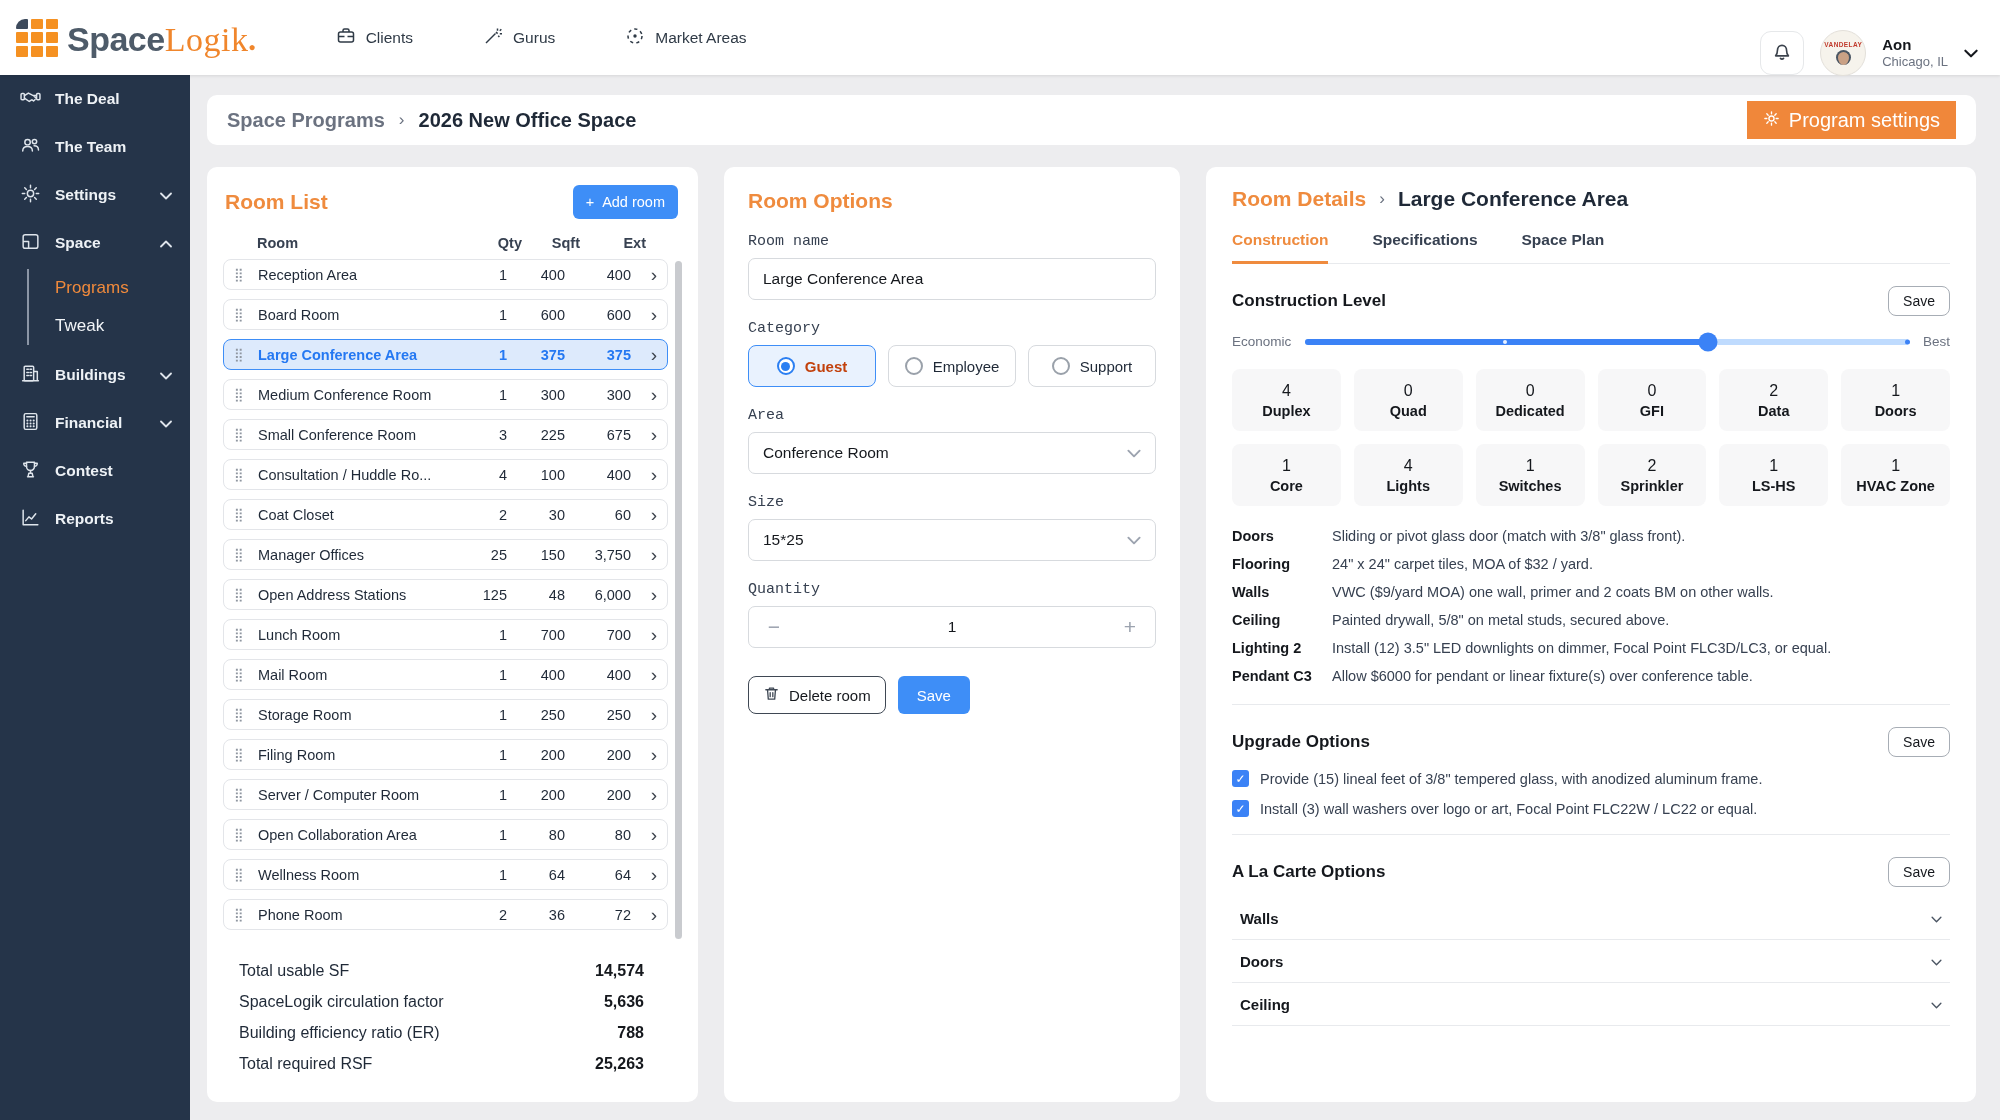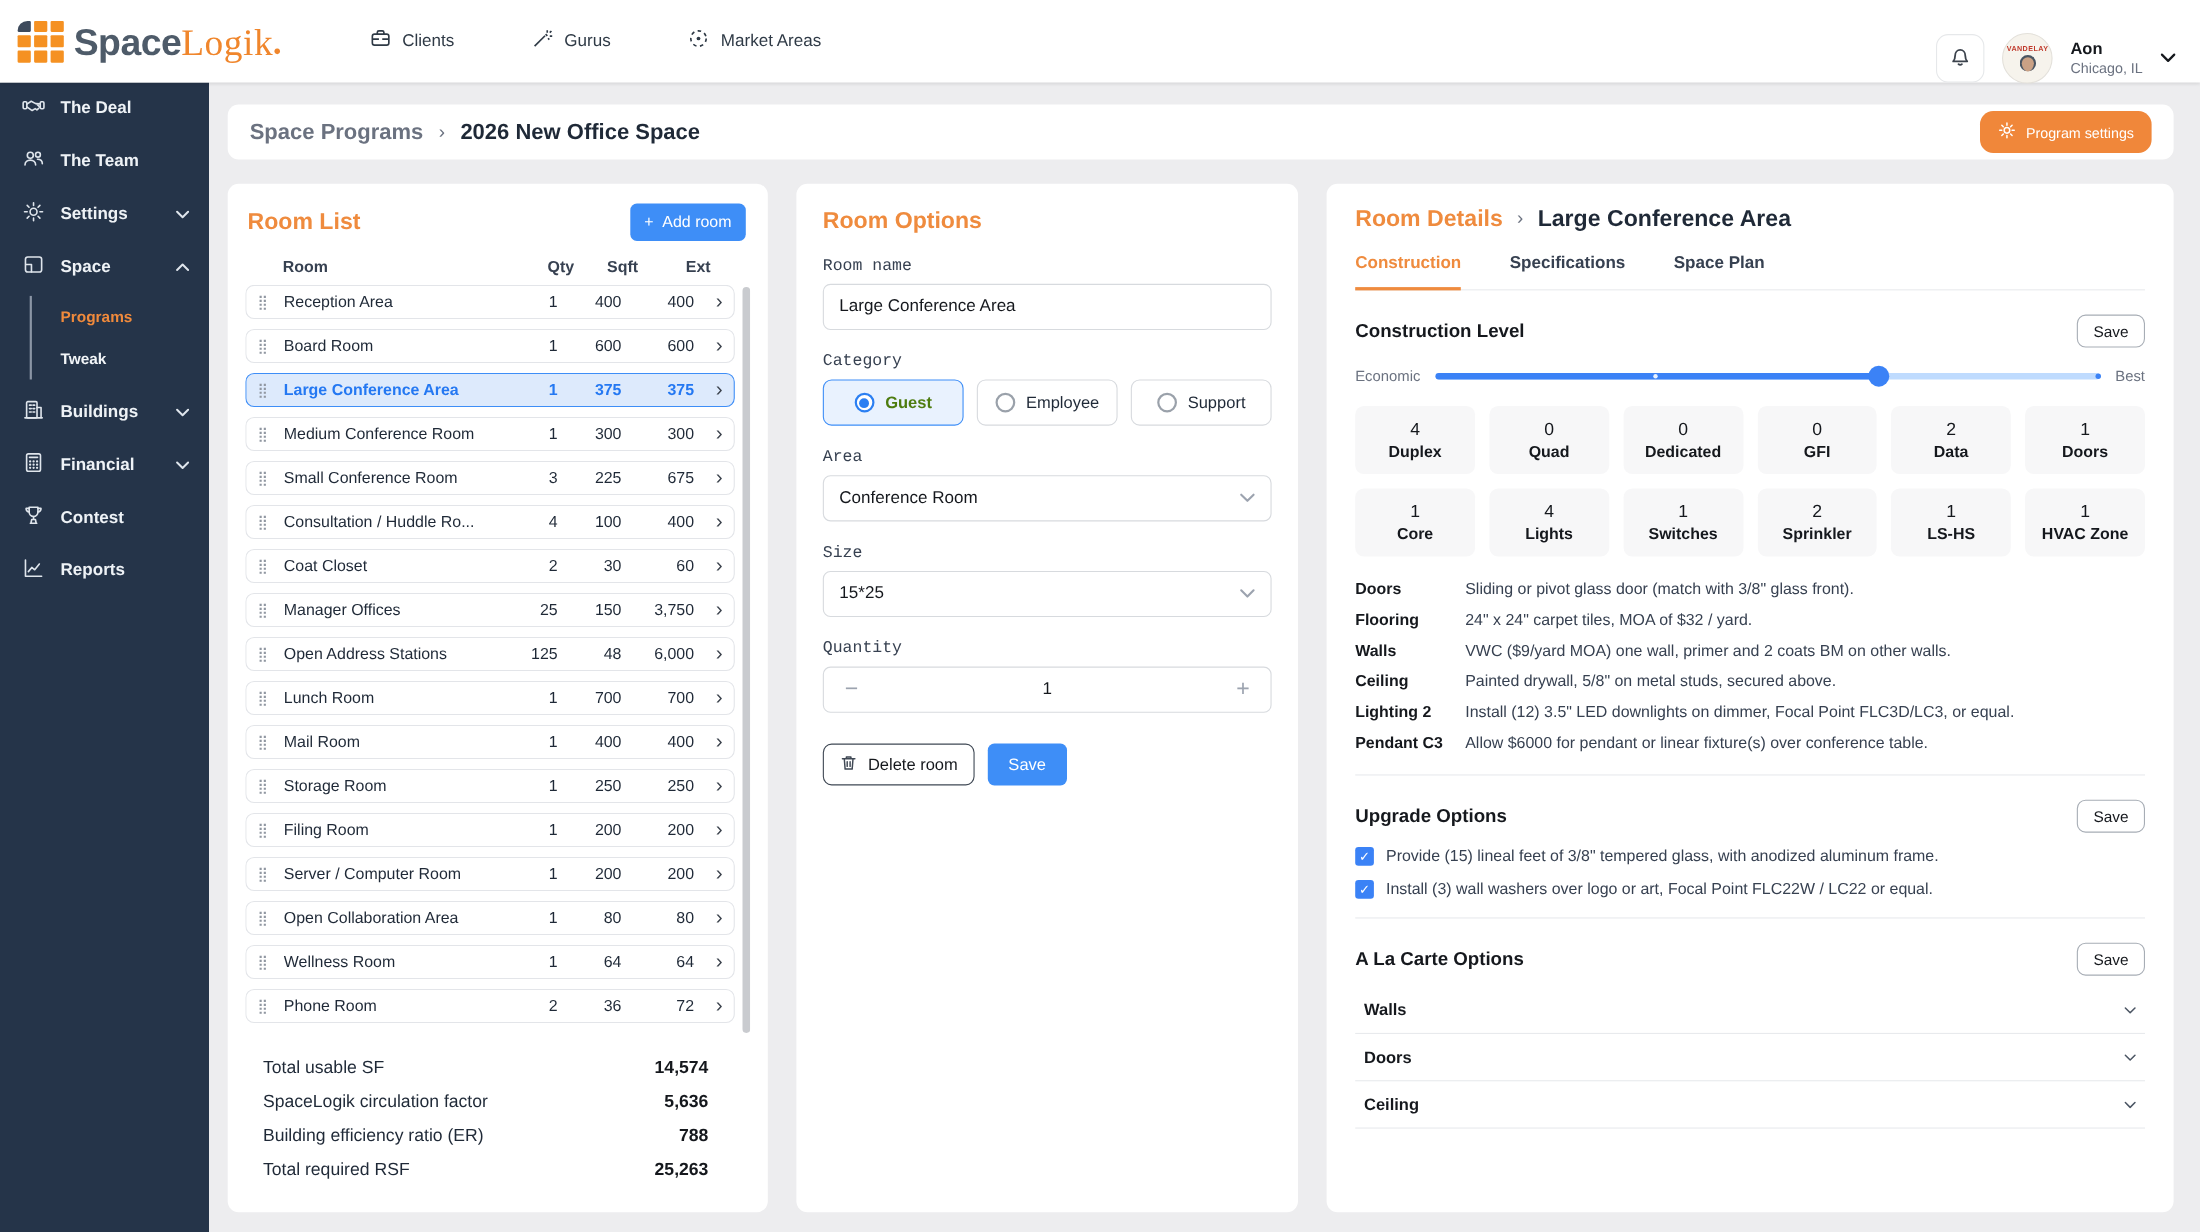--- a/index.html
+++ b/index.html
@@ -37,33 +37,33 @@
 
   
   .layout { display:flex; height:1045px; }
   .sidebar { width:190px; background:#253449; flex-shrink:0; }
   .side-item { height:48px; display:flex; align-items:center; gap:14px; padding:0 18px 0 20px;
     color:#eef2f6; font-size:15.5px; font-weight:600; cursor:pointer; }
   .side-item svg { stroke:#dfe5ec; flex-shrink:0; }
   .side-item .lbl { flex:1; }
   .sub-list { margin:2px 0 6px 27px; padding-left:26px; border-left:2px solid #8b95a5; }
   .sub-item { height:38px; display:flex; align-items:center; color:#f2f5f8;
-    font-size:14px; font-weight:700; cursor:pointer; }
+    font-size:17px; font-weight:400; cursor:pointer; }
   .sub-item.active { color:#f08a3c; }
 
   
   .main { flex:1; padding:20px 24px 0 17px; }
   .crumb-bar { background:#fff; border-radius:10px; height:50px; display:flex;
     align-items:center; padding:0 20px; }
   .crumb { display:flex; align-items:center; gap:14px; font-size:20px; }
   .crumb-parent { color:#6b7280; font-weight:bold; cursor:pointer; }
   .crumb-sep { color:#6b7280; font-size:17px; }
   .crumb-current { color:#1f2937; font-weight:bold; }
   .btn-settings { margin-left:auto; background:#f0873a; color:#fff; border:none;
-    border-radius:12px; height:38px; padding:0 16px; font-size:13px; display:flex;
+    border-radius:0; height:38px; padding:0 16px; font-size:20px; display:flex;
     align-items:center; gap:9px; cursor:pointer; font-family:inherit; }
 
   .panels { margin-top:22px; display:flex; gap:26px; height:935px; }
   .panel { background:#fff; border-radius:10px; }
   .panel-title { font-size:21px; font-weight:bold; color:#ef8b3e; }
 
   
   .p-list { width:491px; padding:18px 16px; display:flex; flex-direction:column; }
   .list-head { display:flex; align-items:center; justify-content:space-between; padding:0 4px 0 2px; }
   .btn-add { background:#3e8ef7; color:#fff; border:none; border-radius:6px; height:34px;
@@ -97,21 +97,21 @@
   .p-opts { width:456px; padding:22px 24px; }
   .field-label { font-size:15px; color:#374151; margin:20px 0 8px;font-family:Liberation Mono, monospace; }
   .text-input { width:100%; height:42px; border:1px solid #d7dade; border-radius:7px;
     padding:0 14px; font-size:15.5px; color:#15181d; font-family:inherit; background:#fff; }
   .cat-row { display:flex; gap:12px; margin-top:4px; }
   .cat { flex:1; height:42px; border:1px solid #d7dade; border-radius:8px; background:#fff;
     display:flex; align-items:center; justify-content:center; gap:10px; font-size:15px;
     color:#1f2937; cursor:pointer; }
   .radio { width:18px; height:18px; border-radius:50%; border:2px solid #9aa1aa;
     background:#fff; position:relative; }
-  .cat.selected { border:1.5px solid #3e8ef7; background:#e9f2fe; color:#4d7c0f; font-weight:bold; }
+  .cat.selected { border:1.5px solid #3e8ef7; background:#e9f2fe; color:#c2410c; font-weight:bold; }
   .cat.selected .radio { border-color:#2b7ff2; }
   .cat.selected .radio::after { content:""; position:absolute; inset:2.5px;
     border-radius:50%; background:#2b7ff2; }
   .select { height:42px; border:1px solid #d7dade; border-radius:7px; background:#fff;
     display:flex; align-items:center; justify-content:space-between; padding:0 14px;
     font-size:15.5px; color:#15181d; cursor:pointer; }
   .stepper { height:42px; border:1px solid #d7dade; border-radius:7px; display:flex;
     align-items:center; padding:0 12px; }
   .stepper .sign { color:#9ca3af; font-size:21px; width:26px; text-align:center; cursor:pointer; }
   .stepper .val { flex:1; text-align:center; font-size:15.5px; color:#15181d; }

